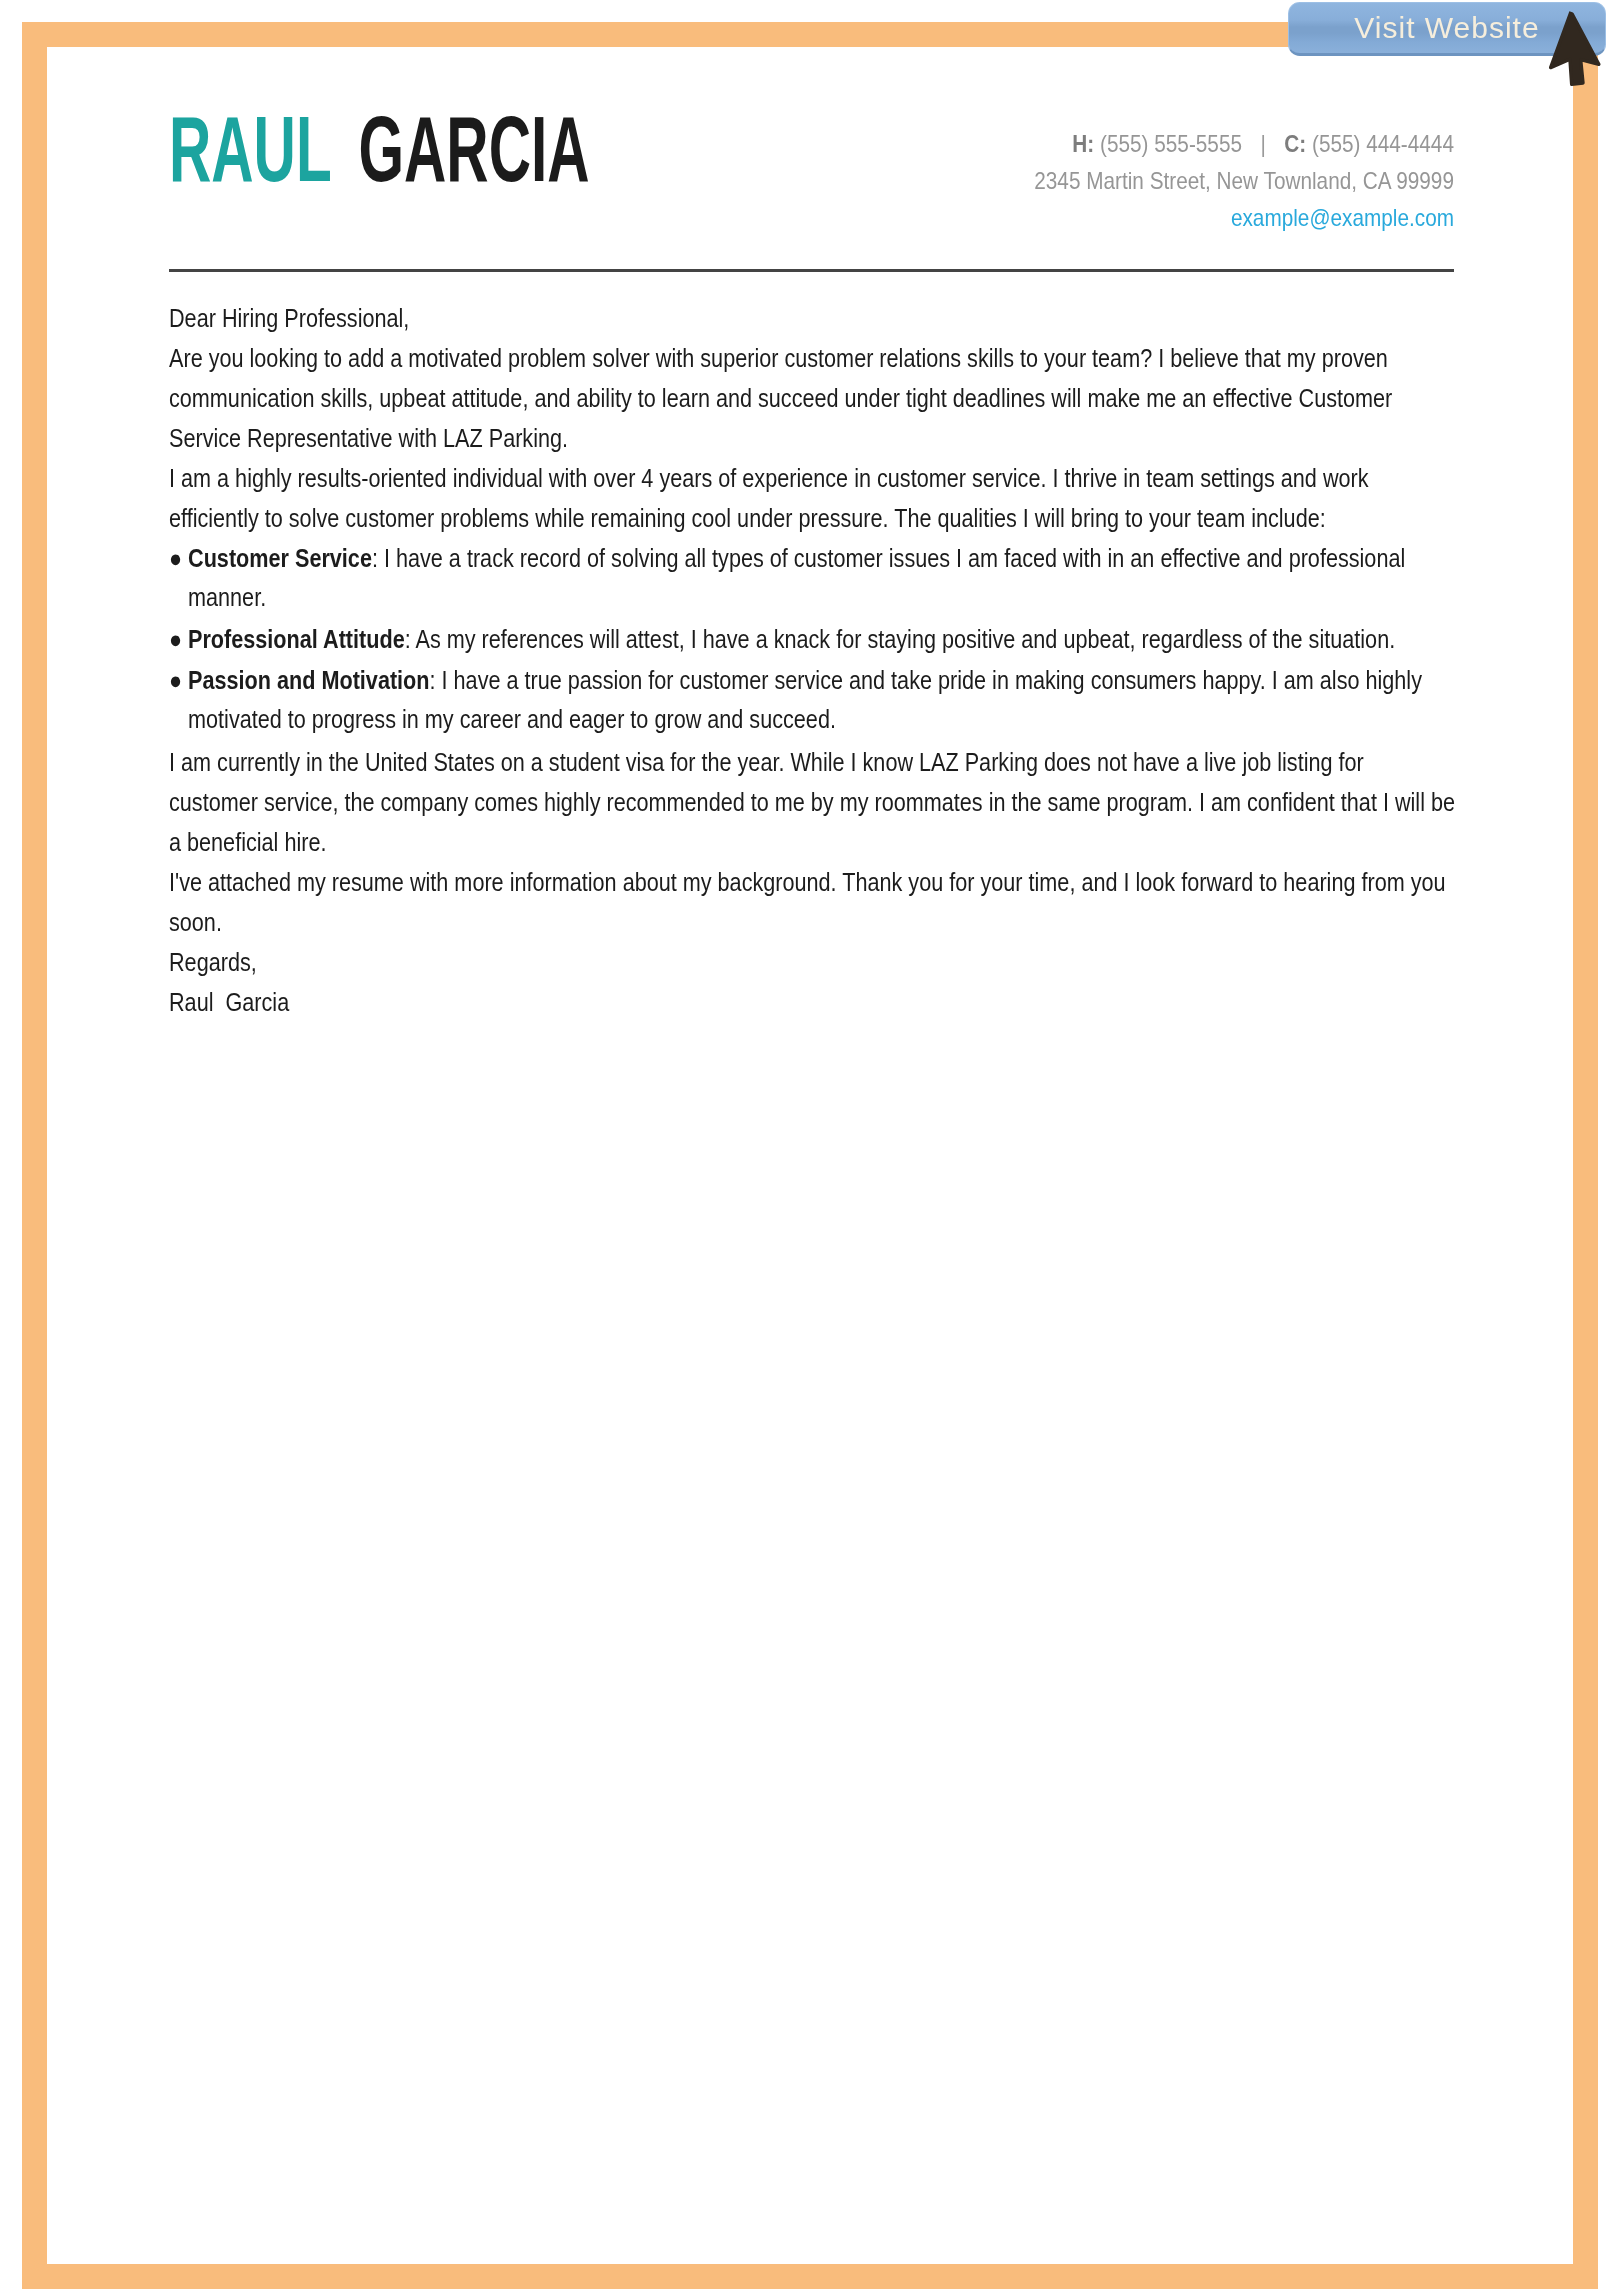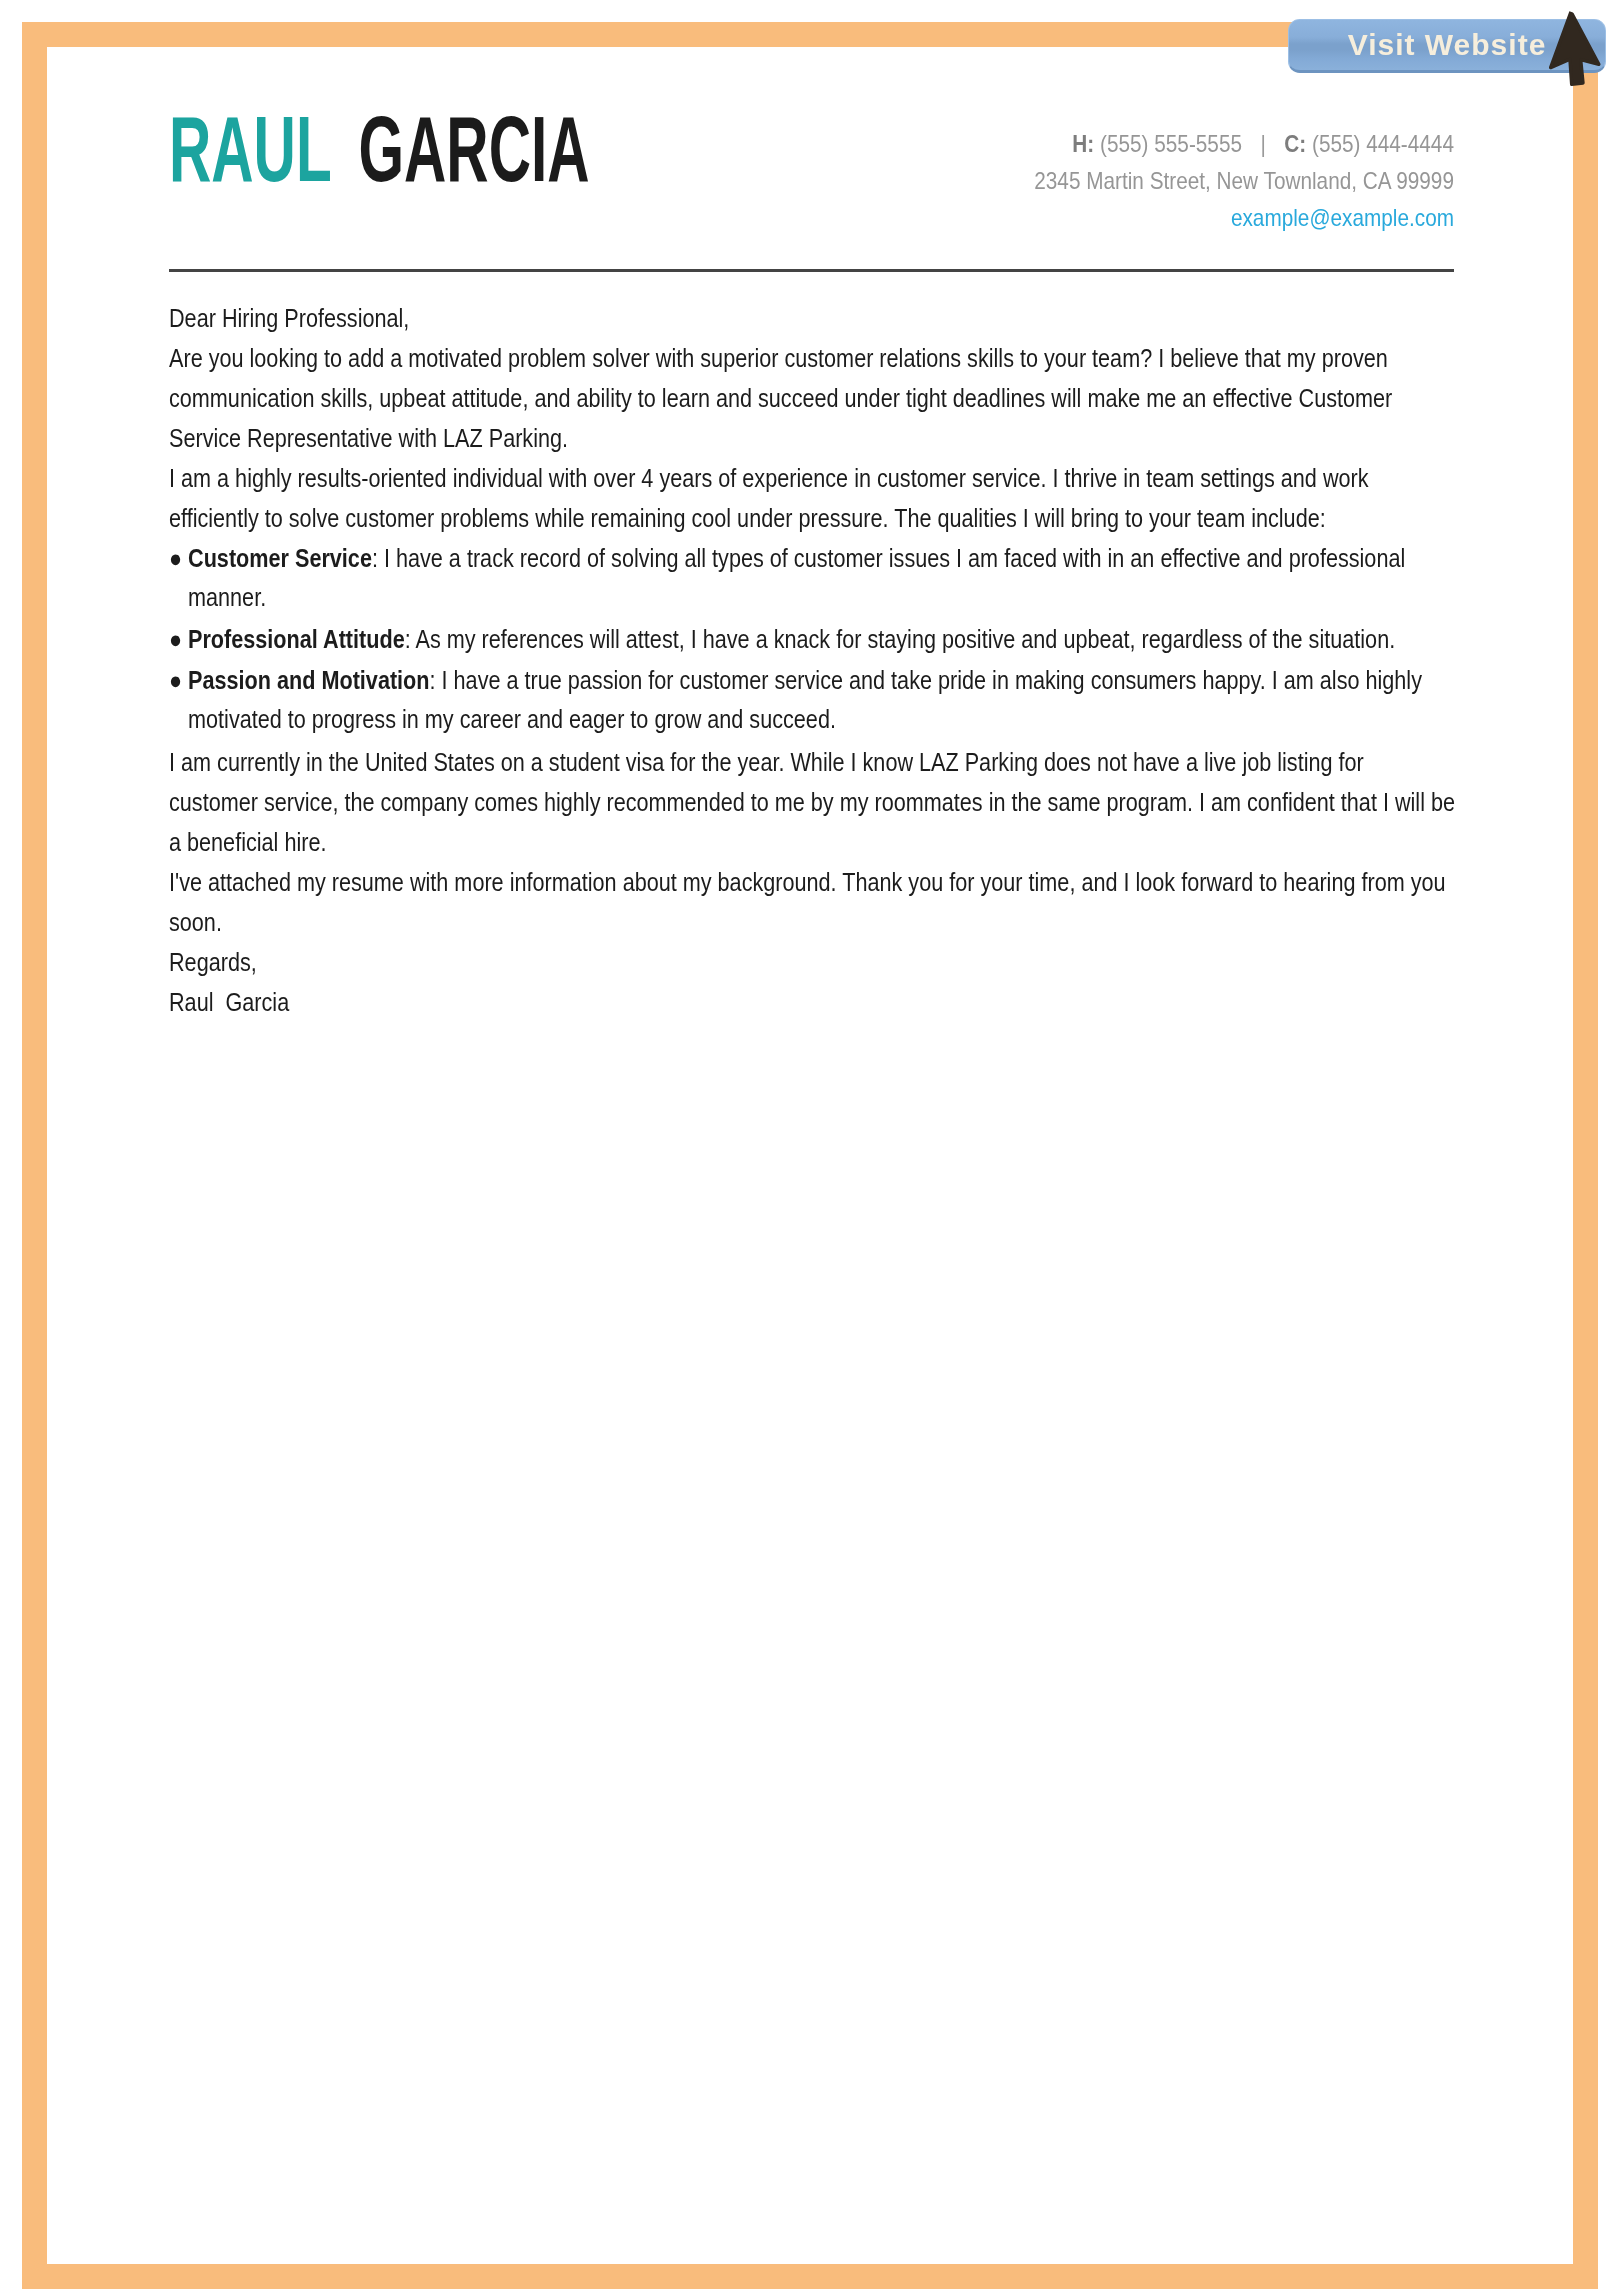--- a/index.html
+++ b/index.html
@@ -2,26 +2,26 @@
 <html style="font-size:10.5px"><head>
 <meta charset="utf-8">
 <style>
   html,body{margin:0;padding:0;background:#ffffff;}
   .page{position:relative;width:1622px;height:2295px;background:#ffffff;overflow:hidden;
         font-family:"Liberation Sans",sans-serif;}
   
   .frame{position:absolute;left:22px;top:21.6px;right:23.6px;bottom:5.9px;
          border:25px solid #F9BC7C;pointer-events:none;}
   
-  .visit-btn{position:absolute;left:1288px;top:19px;width:318px;height:54px;
+  .visit-btn{position:absolute;left:1288px;top:2px;width:318px;height:54px;
              border-radius:11.8px;z-index:3;
              background:linear-gradient(180deg,#8fb5df 0%,#88aed9 34%,#7ba1cc 48%,#7ba1cc 60%,#83aad6 78%,#8ab0da 100%);
              border:1.3px solid #9cbfe5;border-bottom:3.3px solid #6d94c0;
              display:flex;align-items:center;justify-content:center;
-             color:#F6EEDC;font-weight:bold;font-size:30px;letter-spacing:1px;
+             color:#F6EEDC;font-weight:normal;font-size:30px;letter-spacing:1px;
              cursor:pointer;box-sizing:border-box;}
   .cursor-icon{position:absolute;left:1538px;top:17px;z-index:4;width:80px;height:85px;}
   
   .header{position:absolute;left:169px;right:168px;top:98px;height:170px;}
   .name{position:absolute;left:0;top:5.2px;margin:0;font-size:93px;line-height:1;
         font-weight:700;letter-spacing:0;white-space:nowrap;
         transform:scaleX(0.63);transform-origin:left top;color:#1b1b1b;}
   .name .first{color:#1CA49F;}
   .name .last{color:#1b1b1b;margin-left:18.3px;}
   .contact{position:absolute;right:0;top:27.5px;text-align:right;font-size:23.6px;line-height:37px;

